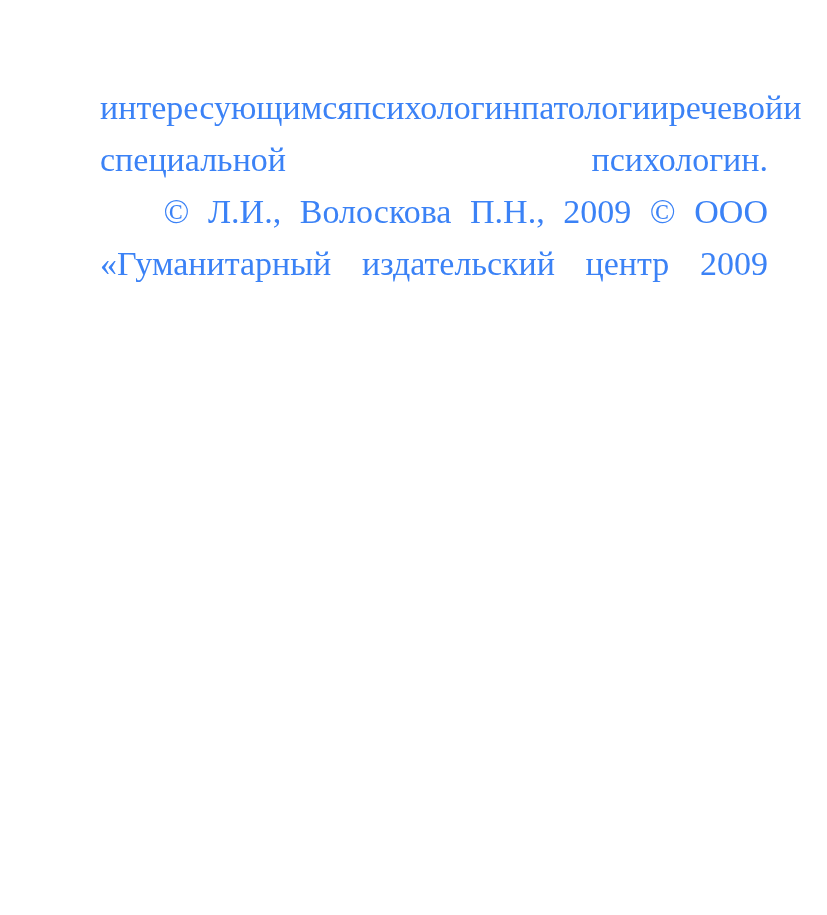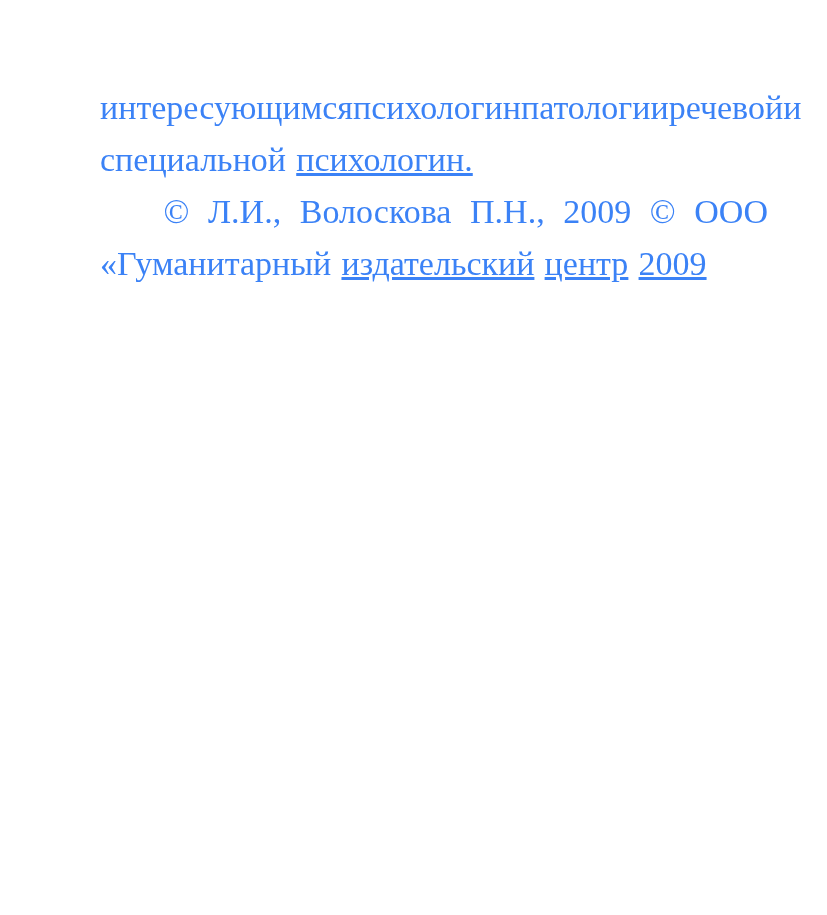--- a/index.html
+++ b/index.html
@@ -42,29 +42,28 @@
     white-space: pre;
     color: #3b82f6;
   }
 
   
   .line.justify {
     justify-content: space-between;
   }
   
   .line.flush-left {
-    justify-content: flex-start;
+    justify-content: space-between;
   }
 
   .line .w {
     display: inline-block;
   }
   .line.flush-left .w + .w {
     margin-left: 0.30em;
-    text-decoration: underline;
   }
 
   
   .indent {
     display: inline-block;
     width: 45px;
     flex: 0 0 45px;
   }
 
   .blank-area {

